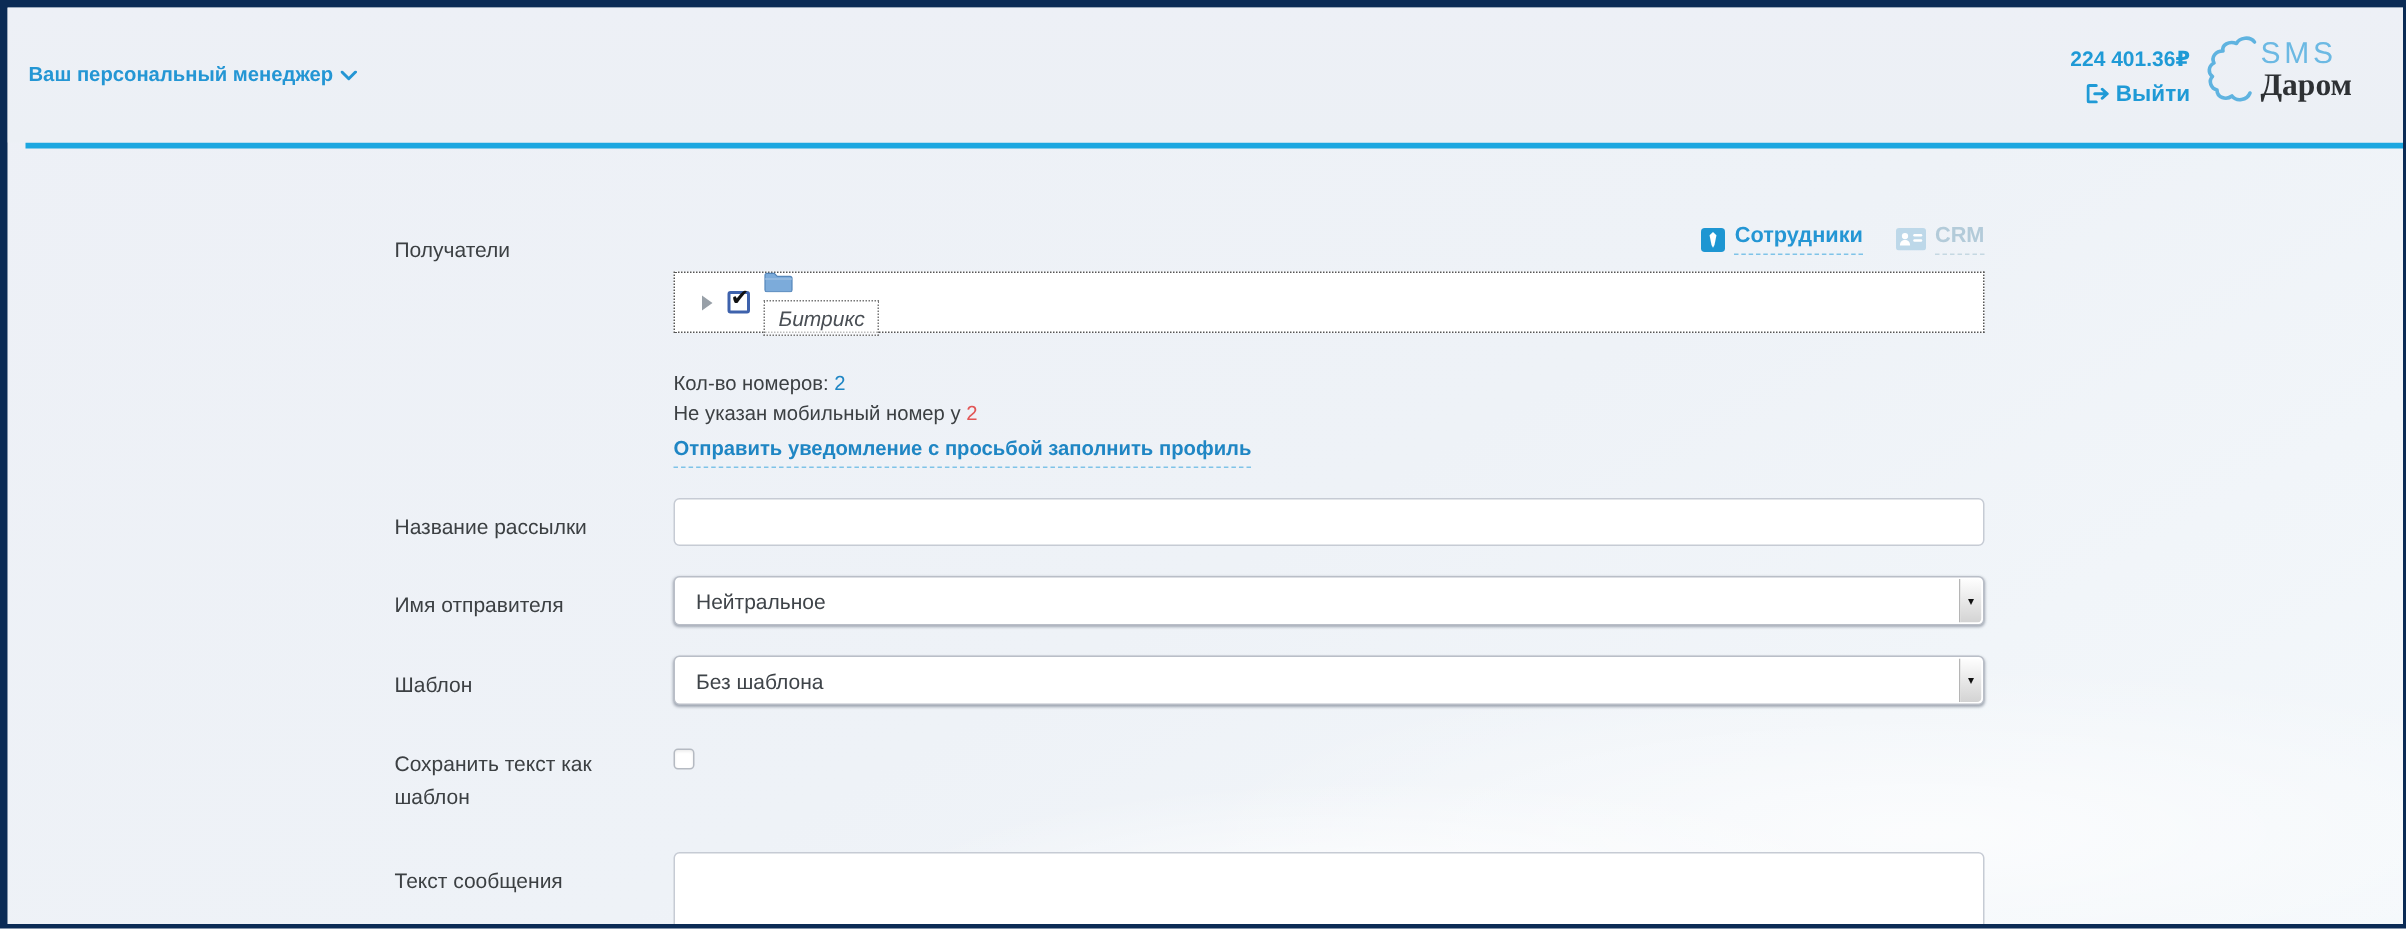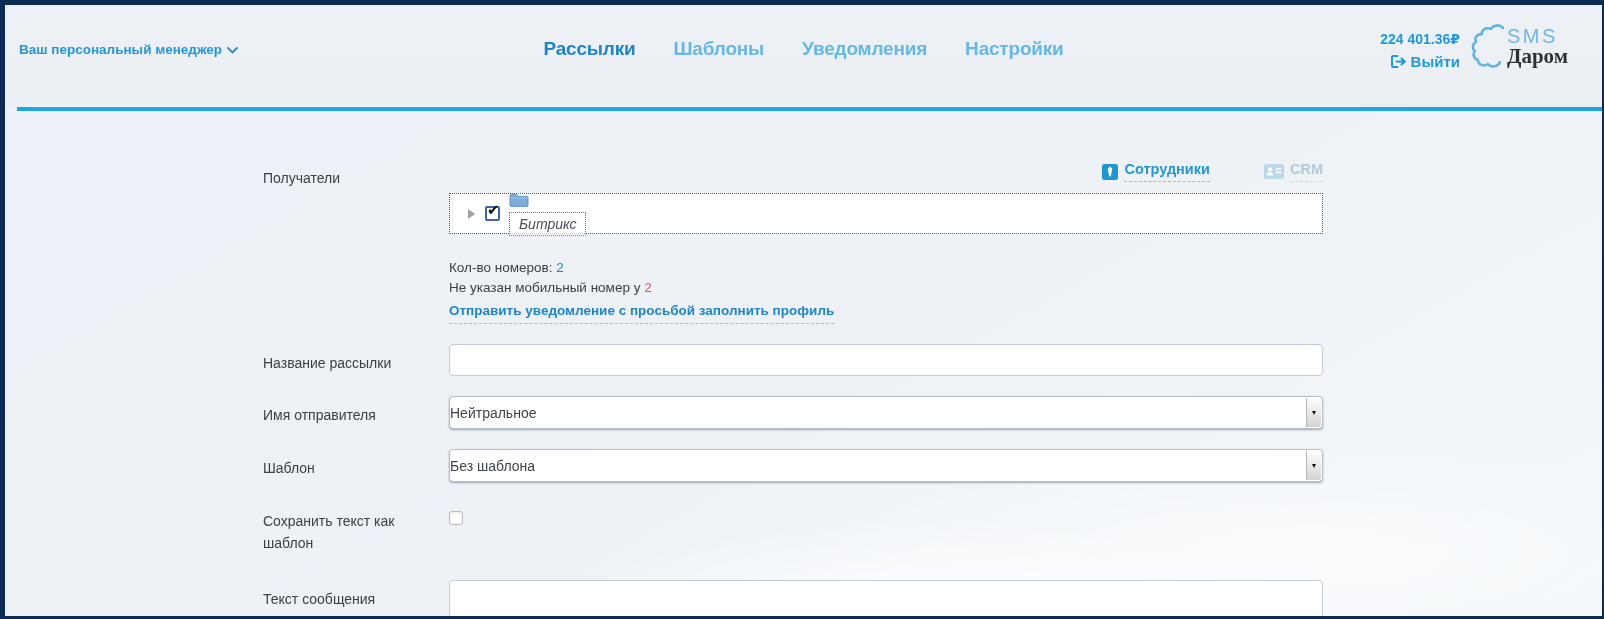--- a/index.html
+++ b/index.html
@@ -10,21 +10,21 @@
     width:1604px; height:619px; overflow:hidden; position:relative;
     border-left:5px solid #0b2b55; border-top:5px solid #0b2b55;
     border-bottom:3px solid #0b2b55; border-right:2px solid #0b2b55;
     background:
       radial-gradient(ellipse 500px 120px at 58% 98%, rgba(255,255,255,.95), rgba(255,255,255,0) 70%),
       radial-gradient(ellipse 700px 160px at 80% 90%, rgba(255,255,255,.7), rgba(255,255,255,0) 70%),
       linear-gradient(150deg,#edf0f6 0%, #eef2f7 55%, #f4f8fb 100%);
   }
 
   
-  .header { position:relative; height:102px; background:linear-gradient(#edf0f6,#ecf0f5); }
+  .header { position:relative; height:90px; background:linear-gradient(#edf0f6,#ecf0f5); }
   .blue-rule { height:4px; background:#1ca7e0; margin-left:12px; }
 
   .manager { position:absolute; left:14px; top:37px; color:#2496d4; font-weight:bold; font-size:13.5px; cursor:pointer; display:flex; align-items:center; gap:5px; }
   .manager svg { margin-top:2px; }
 
   .nav { position:absolute; left:0; right:0; top:33px; display:flex; justify-content:center; gap:38px; }
   .nav-item { font-size:19px; font-weight:bold; color:#66b7e2; cursor:pointer; letter-spacing:-0.2px; }
   .nav-item.active { color:#1f86c4; }
 
   .account { position:absolute; right:142px; top:26px; text-align:right; }
@@ -44,40 +44,40 @@
   .tab-link { margin-left:33px; padding:9px 0 10px; color:#1f86c4; font-size:14.5px; cursor:pointer; text-decoration:none; }
 
   .form { margin-top:34px; }
   .form-row { display:flex; margin-left:258px; margin-top:20px; }
   .form-row:first-child { margin-top:0; }
   .form-label { width:186px; flex:none; color:#3c4043; font-size:14px; padding-top:8px; line-height:22px; }
   .form-control { width:874px; position:relative; }
 
   
   .sources { display:flex; justify-content:flex-end; gap:22px; padding-top:2px; }
-  .source { display:flex; align-items:center; gap:6px; cursor:pointer;margin-left:32px; }
+  .source { display:flex; align-items:center; gap:6px; cursor:pointer; }
   .source-label { font-size:14.5px; font-weight:bold; padding-bottom:4px; border-bottom:1px dashed; }
   .source.active .source-label { color:#2496d4; border-color:#7fc3e8; }
   .source.inactive .source-label { color:#b3cbd9; border-color:#c5d8e2; }
 
   .tree-box { margin-top:11px; background:#fff; border:1px dotted #555; height:41px; display:flex; align-items:center; padding-left:18px; }
   .tree-expand { width:0; height:0; border-left:7px solid #98a0a8; border-top:5px solid transparent; border-bottom:5px solid transparent; cursor:pointer; }
   .tree-check { position:relative; width:15px; height:15px; border:2px solid #3e62ac; border-radius:2px; background:#fff; margin-left:10px; cursor:pointer; }
   .tree-check .mark { position:absolute; left:0px; top:-7px; font-size:15px; font-weight:bold; color:#111; }
   .tree-node { display:flex; gap:5px; margin-left:9px;flex-direction:column; }
   .node-label { font-style:italic; color:#4a4f55; border:1px dotted #777; padding:3px 9px; cursor:pointer; background:rgba(255,255,255,.6); }
 
   .counts { margin-top:24px; font-size:13.5px; line-height:20px; color:#3c4043; }
   .count-num-blue { color:#1f86c4; }
   .count-num-red { color:#e25555; }
   .notify-link { display:inline-block; margin-top:3px; color:#1f86c4; font-size:13.5px; font-weight:bold; padding-bottom:2px; border-bottom:1px dashed #7fc3e8; cursor:pointer; text-decoration:none; }
 
   
   .text-input { width:874px; height:32px; border:1px solid #c6cbd4; border-radius:4px; background:#fff; padding:0 10px; font-size:14px; color:#3c4043; font-family:inherit; outline:none; }
-  .select { height:33px; border:1px solid #b9bec7; border-radius:4px; background:#fff; box-shadow:0 1px 2px rgba(60,70,90,.45); display:flex; align-items:center; font-size:14px; color:#3f4449; cursor:pointer; position:relative; }
+  .select { height:33px; border:1px solid #b9bec7; border-radius:4px; background:#fff; box-shadow:0 1px 2px rgba(60,70,90,.45); display:flex; align-items:center; padding-left:14px; font-size:14px; color:#3f4449; cursor:pointer; position:relative; }
   .select-btn { position:absolute; right:1px; top:1px; bottom:1px; width:15px; background:linear-gradient(#fefefe,#d3d3d3); border-left:1px solid #b5b5b5; border-radius:0 3px 3px 0; display:flex; align-items:center; justify-content:center; font-size:8px; color:#111; }
 
   .checkbox { width:14px; height:14px; border:1px solid #b5bac2; border-radius:3px; background:#fff; box-shadow:inset 0 1px 2px rgba(0,0,0,.08); margin-top:9px; cursor:pointer; }
 
   .textarea { width:874px; height:90px; border:1px solid #c6cbd4; border-radius:4px; background:#fff; padding:8px 10px; font-size:14px; font-family:inherit; color:#3c4043; resize:none; outline:none; }
 
   .icon-svg { display:block; }
 </style>
 </head>
 <body>
@@ -85,26 +85,20 @@
 <div class="frame">
 
   <div class="header">
     <div class="manager">
       <span>Ваш персональный менеджер</span>
       <svg class="icon-svg" width="11" height="7" viewBox="0 0 11 7">
           <polyline points="1,1 5.5,5.5 10,1" fill="none" stroke="#2496d4" stroke-width="2" stroke-linecap="round" stroke-linejoin="round"></polyline>
         </svg>
     </div>
 
-    <div class="nav">
-      <div class="nav-item active">Рассылки</div>
-      <div class="nav-item">Шаблоны</div>
-      <div class="nav-item">Уведомления</div>
-      <div class="nav-item">Настройки</div>
-    </div>
 
     <div class="account">
       <div class="balance">224 401.36₽</div>
       <div class="logout">
         <svg class="icon-svg" width="15" height="13" viewBox="0 0 15 13">
           <path d="M6.5 1 H2 a1 1 0 0 0 -1 1 v9 a1 1 0 0 0 1 1 h4.5" fill="none" stroke="#1f9ad6" stroke-width="2" stroke-linecap="round"></path>
           <path d="M5.5 6.5 H13 M10.5 3.5 L13.8 6.5 L10.5 9.5" fill="none" stroke="#1f9ad6" stroke-width="2" stroke-linecap="round" stroke-linejoin="round"></path>
         </svg>
         <span>Выйти</span>
       </div>

